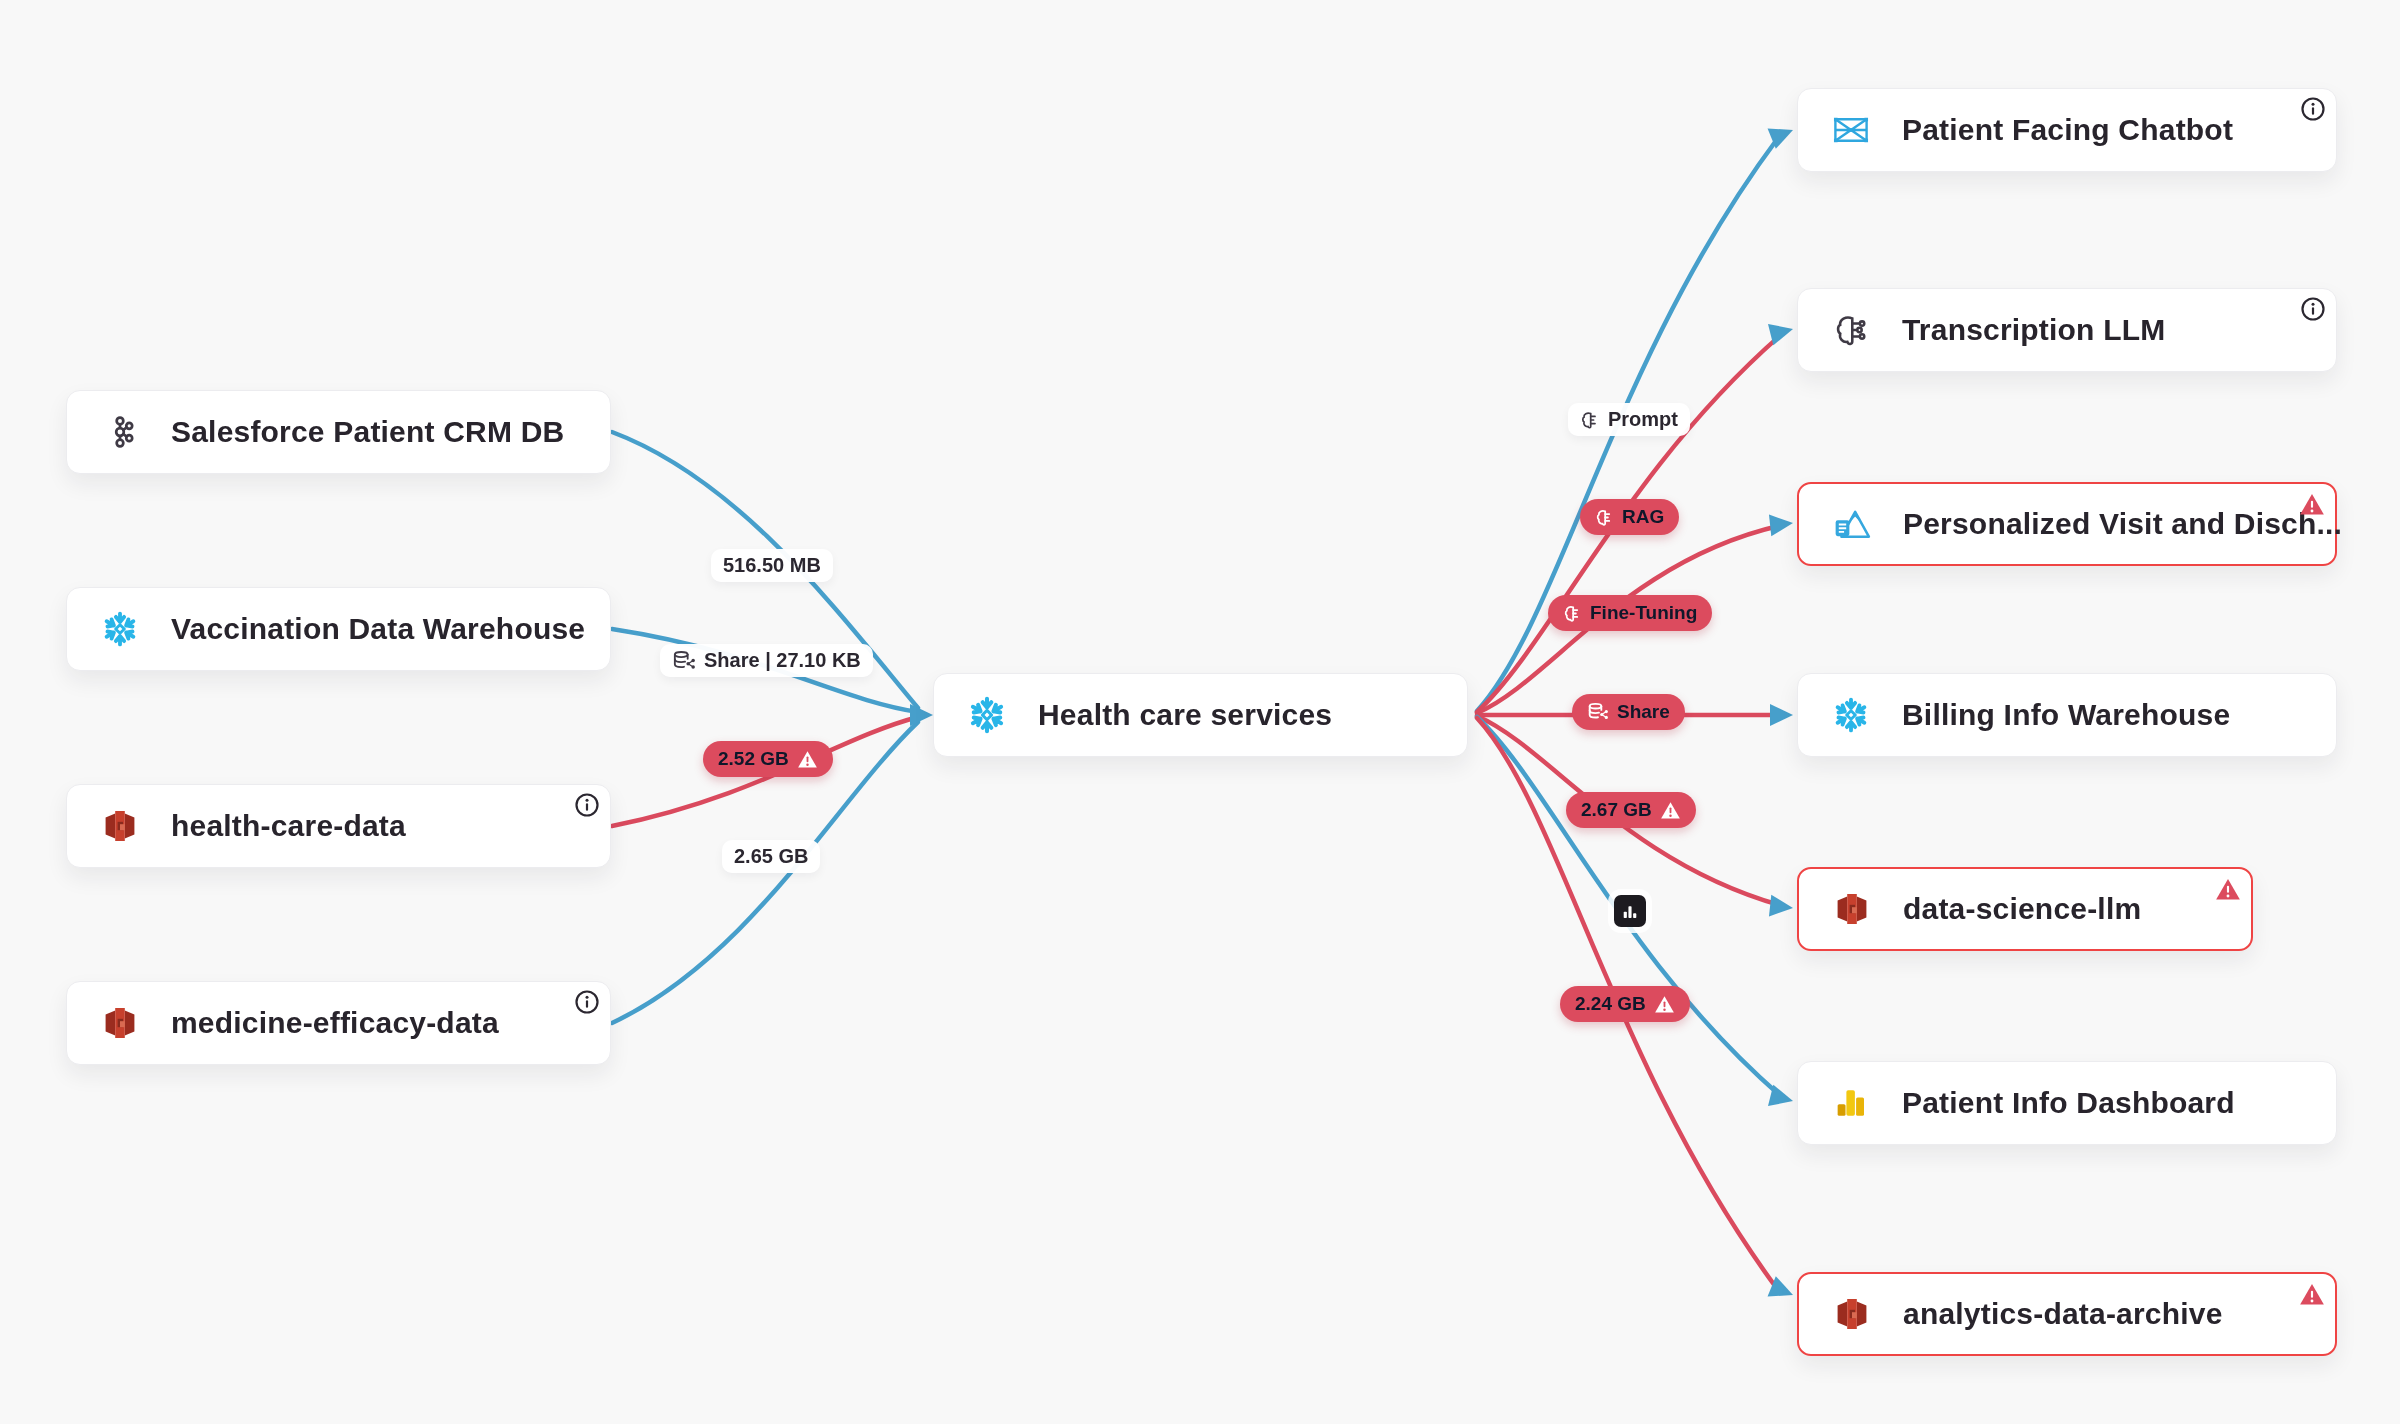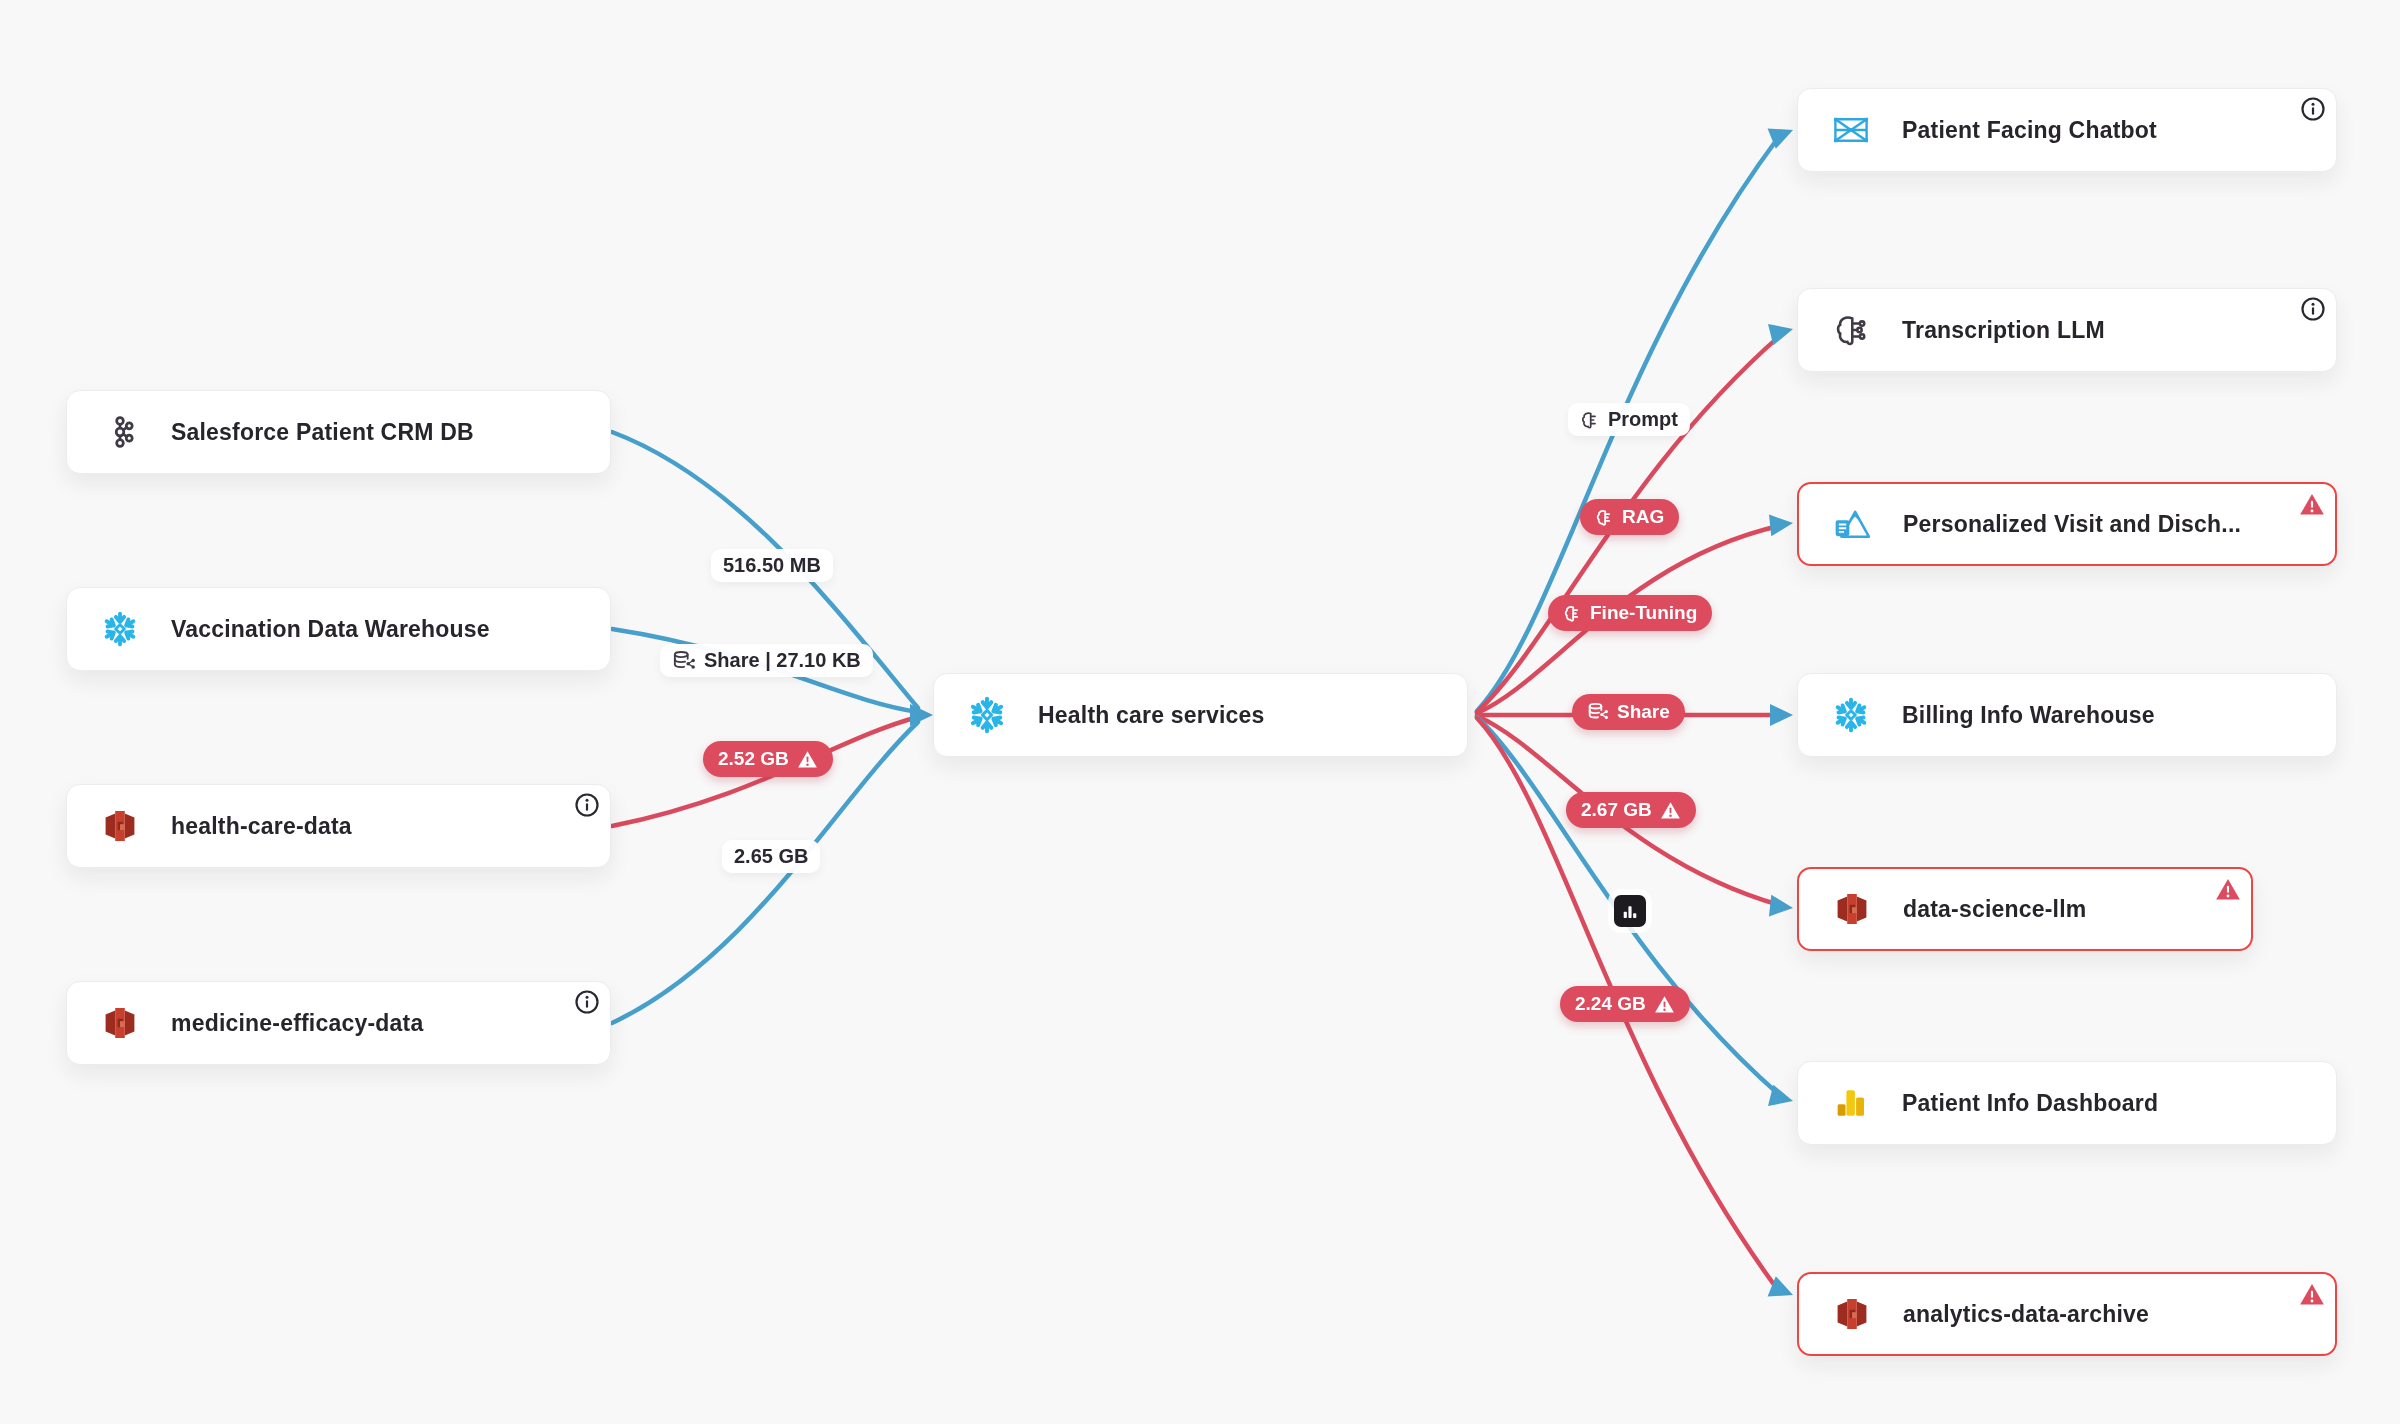--- a/index.html
+++ b/index.html
@@ -5,29 +5,29 @@
   html,body{margin:0;padding:0;background:#ECECEE;}
   #canvas{position:relative;width:2400px;height:1424px;background:#F8F8F8;overflow:hidden;
           font-family:"Liberation Sans", sans-serif;}
   #edges{position:absolute;left:0;top:0;width:2400px;height:1424px;}
 
   .node{position:absolute;width:545px;height:84px;background:#FFFFFF;border:1.5px solid #ECECEF;
         border-radius:14px;display:flex;align-items:center;gap:32px;padding-left:34px;
         box-sizing:border-box;box-shadow:0 10px 22px rgba(25,25,45,.07);}
   .node.error{border:2px solid #ef4444;}
   .nicon{display:flex;align-items:center;justify-content:center;width:38px;flex:0 0 38px;}
-  .nlabel{font-size:23px;font-weight:700;color:#28242C;letter-spacing:.2px;white-space:nowrap;}
+  .nlabel{font-size:30px;font-weight:700;color:#28242C;letter-spacing:.2px;white-space:nowrap;}
   .corner{position:absolute;top:7px;right:10px;width:26px;height:26px;display:flex;
           align-items:center;justify-content:center;}
 
   .elabel{position:absolute;display:flex;align-items:center;gap:8px;white-space:nowrap;}
   .white-pill{background:rgba(255,255,255,.96);border-radius:10px;padding:5px 12px;
               box-shadow:0 4px 10px rgba(25,25,45,.05);font-size:20px;font-weight:700;color:#2B2730;}
   .red-pill{background:#DC4B5E;border-radius:19px;padding:7px 15px;font-size:19px;font-weight:700;
-            color:#ffffff;box-shadow:0 4px 10px rgba(180,40,60,.25);}
+            color:#0f172a;box-shadow:0 4px 10px rgba(180,40,60,.25);}
   .chip-icon{display:flex;align-items:center;}
   .chart-chip{background:#1D1B20;border-radius:7px;width:32px;height:32px;display:flex;
               align-items:center;justify-content:center;box-shadow:0 0 0 6px rgba(255,255,255,.85);}
 </style>
 </head>
 <body>
 
 <div id="canvas">
 
   <svg id="edges" viewBox="0 0 2400 1424">

